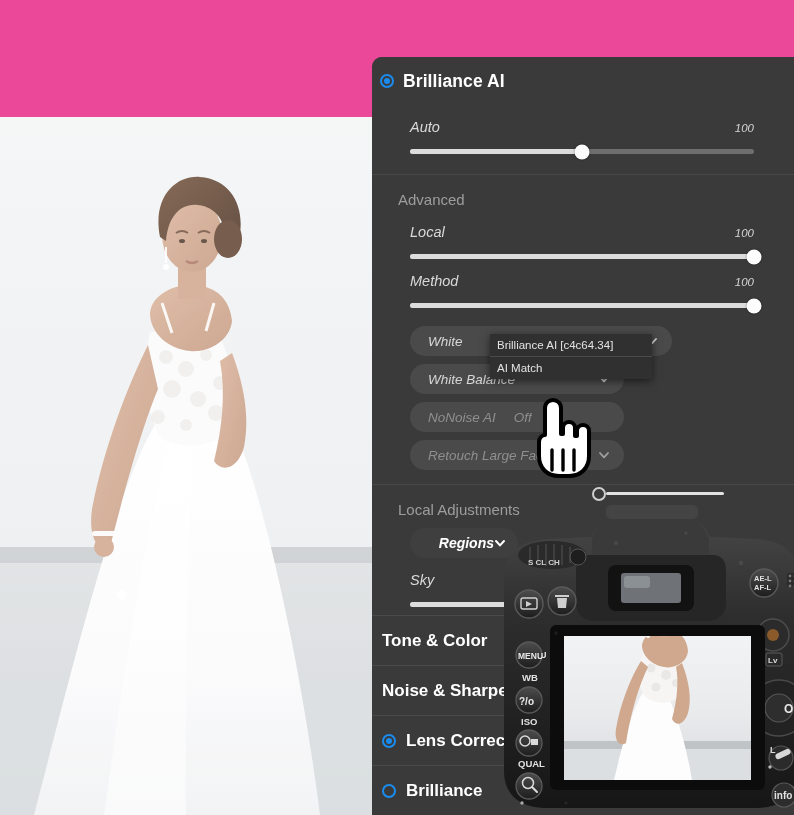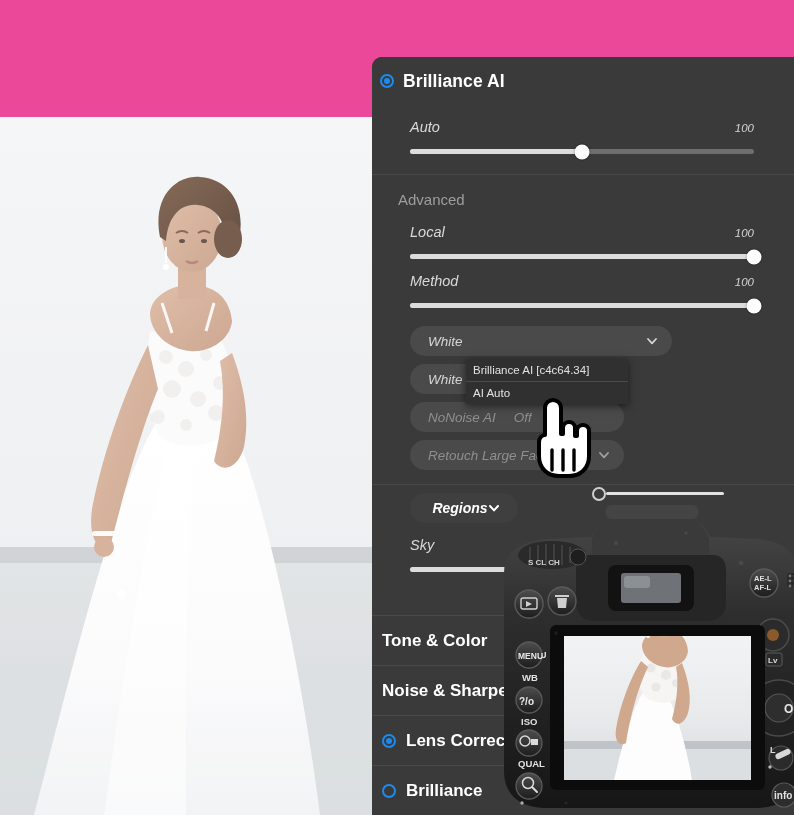--- a/index.html
+++ b/index.html
@@ -85,29 +85,29 @@
     padding: 0 14px 0 18px; color: #d7d7d7; font-size: 13.5px;
     margin-top: 8px;
   }
   .pill .pill-txt { white-space: nowrap; overflow: hidden; }
   .pill.dim { color: #8f8f8f; }
   .chev { width: 12px; height: 12px; flex: 0 0 auto; }
   .chev svg { display: block; }
 
   .pill-regions {
     width: 108px; background: #3f3f3f; color: #ffffff; font-weight: bold;
-    font-size: 14px; padding: 0 12px 0 16px; justify-content: center;
+    font-size: 14px; padding: 0 12px 0 16px; justify-content: flex-end;
   }
 
   
   .dropdown {
-    position: absolute; left: 466px; top: 334px;
+    position: absolute; left: 490px; top: 334px;
     width: 162px; background: #303030;
     box-shadow: 0 2px 8px rgba(0,0,0,.55);
-    padding: 1px 0; z-index: 30; margin-top: 25px;
+    padding: 1px 0; z-index: 30;
   }
   .dd-item {
     height: 20px; display: flex; align-items: center;
     padding-left: 7px; color: #e2e2e2; font-size: 11.5px;
     white-space: nowrap;
   }
   .dd-item.sel { background: #4a4f5a; color: #ffffff; font-weight: bold; }
   .dd-sep { height: 1px; background: #4b4b4b; margin: 1px 0; }
 
   
@@ -300,20 +300,21 @@
               <path d="M2 4 L6 8.4 L10 4" fill="none" stroke="#a0a0a0" stroke-width="1.8" stroke-linecap="round" stroke-linejoin="round"></path>
             </svg>
         </span>
       </div>
 
       <div style="height:14px"></div>
     </div>
 
     <div class="divider"></div>
 
+    <div class="sectitle">Local Adjustments</div>
 
     <div class="sec">
       <div class="pill pill-regions">
         <span class="pill-txt">Regions</span>
         <span class="chev">
           <svg viewBox="0 0 12 12">
               <path d="M2 4 L6 8.4 L10 4" fill="none" stroke="#ffffff" stroke-width="2" stroke-linecap="round" stroke-linejoin="round"></path>
             </svg>
         </span>
       </div>
@@ -347,21 +348,21 @@
   </div>
 
   <div class="local-slider">
     <div class="ls-track"></div>
     <div class="ls-knob"></div>
   </div>
 
   <div class="dropdown">
     <div class="dd-item">Brilliance AI [c4c64.34]</div>
     <div class="dd-sep"></div>
-    <div class="dd-item">AI Auto</div>
+    <div class="dd-item">AI Match</div>
   </div>
 
   <div class="camera">
     <svg width="310" height="312" viewBox="0 0 310 312" aria-hidden="true">
       <defs>
         <linearGradient id="bodyG" x1="0" y1="0" x2="0" y2="1">
           <stop offset="0" stop-color="#4a4a4a"></stop>
           <stop offset="0.35" stop-color="#2e2e2e"></stop>
           <stop offset="1" stop-color="#161616"></stop>
         </linearGradient>

